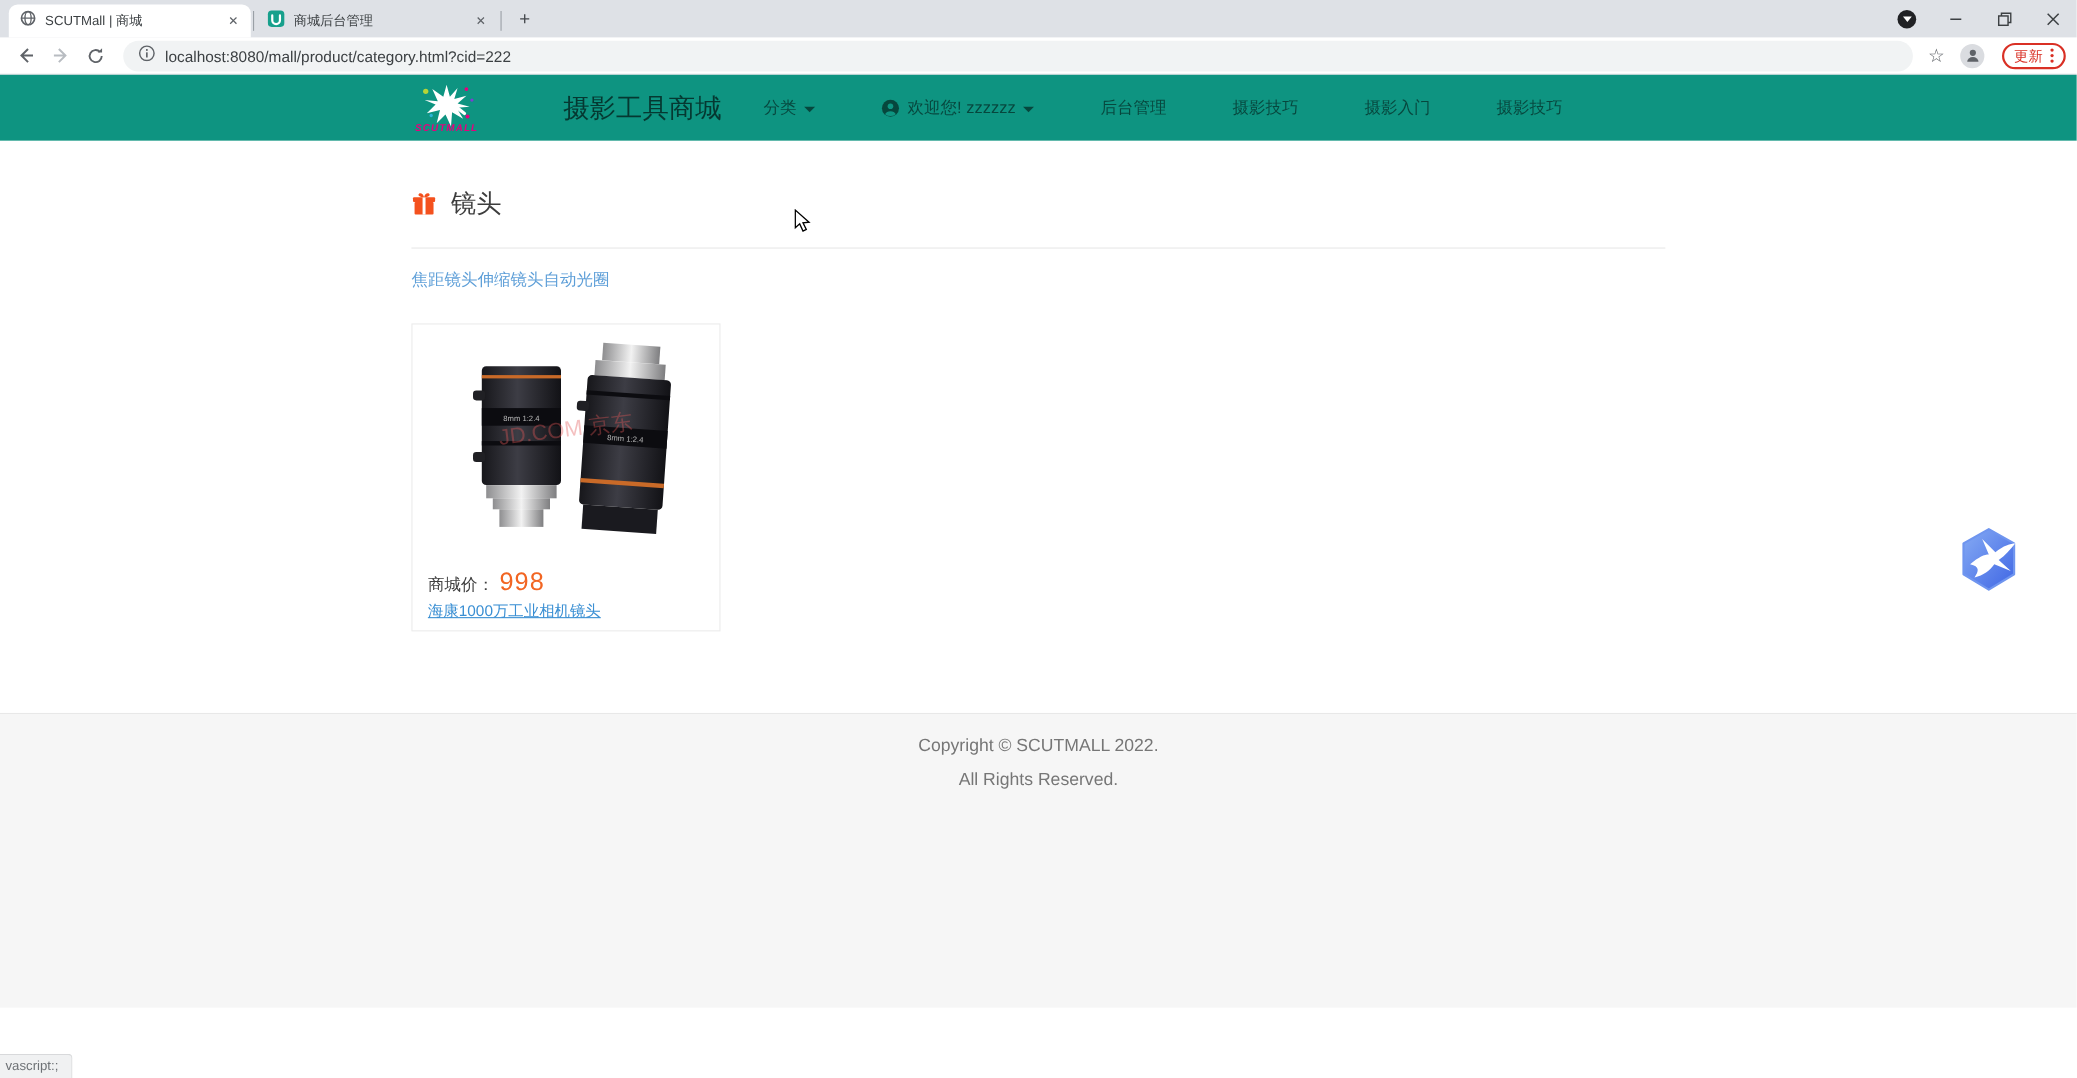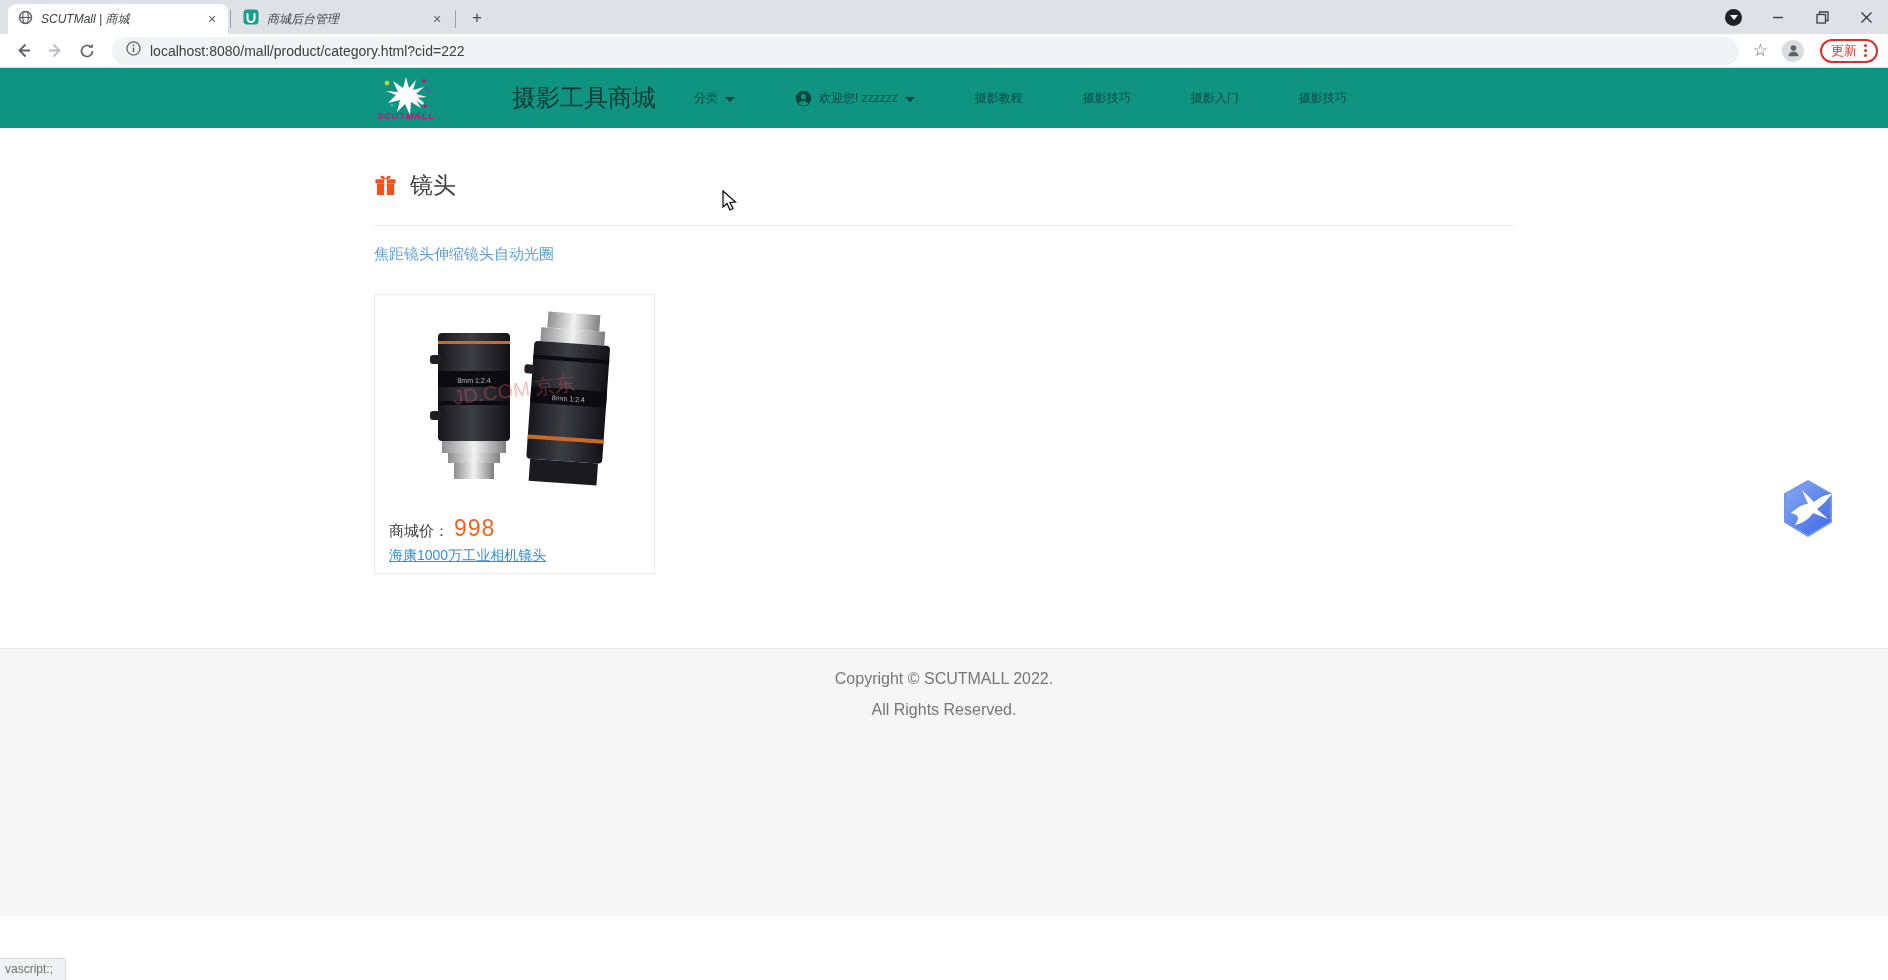--- a/index.html
+++ b/index.html
@@ -6,21 +6,21 @@
   html,body { margin:0; padding:0; }
   body {
     width:1888px; height:980px; overflow:hidden; position:relative;
     font-family:"Liberation Sans", sans-serif; background:#fff;
   }
   
   .tabbar { height:34px; background:#dee1e6; display:flex; align-items:flex-end; padding-left:8px; position:relative; }
   .tab { width:220px; height:30px; display:flex; align-items:center; gap:8px; padding:0 8px 0 10px; border-radius:8px 8px 0 0; }
   .tab.active { background:#fff; }
   .tab.inactive { background:transparent; }
-  .tab-title { flex:1; font-size:12px; color:#3c4043; white-space:nowrap; overflow:hidden;font-style:italic; }
+  .tab-title { flex:1; font-size:12px; color:#3c4043; white-space:nowrap; overflow:hidden; }
   .tab-close { width:16px; height:16px; border-radius:50%; display:flex; align-items:center; justify-content:center; color:#5f6368; font-size:11px; cursor:default; }
   .tab-sep { width:1px; height:18px; background:#9aa0a6; margin:0 2px 6px 2px; align-self:flex-end; }
   .newtab-btn { width:26px; height:26px; margin:0 0 3px 6px; display:flex; align-items:center; justify-content:center; color:#45484d; font-size:17px; border-radius:50%; }
   .tabbar-right { margin-left:auto; display:flex; align-items:center; height:34px; }
   .tabsearch-btn { width:17px; height:17px; border-radius:50%; background:#202124; color:#fff; display:flex; align-items:center; justify-content:center; margin-right:14px; }
   .tabsearch-btn .tri { width:0; height:0; border-left:4px solid transparent; border-right:4px solid transparent; border-top:5px solid #fff; margin-top:1px; }
   .winbtn { width:44px; height:34px; display:flex; align-items:center; justify-content:center; }
   .winbtn svg { display:block; }
   .toolbar { height:34px; background:#fff; display:flex; align-items:center; padding:0 10px; gap:6px; border-bottom:1px solid #dadce0; }
   .navbtn { width:26px; height:26px; display:flex; align-items:center; justify-content:center; border-radius:50%; }
@@ -32,21 +32,21 @@
   .update-label { color:#d93025; font-size:13px; }
   .dots { display:flex; flex-direction:column; gap:2px; }
   .dots i { width:3px; height:3px; border-radius:50%; background:#d93025; display:block; }
   
   .site-navbar { height:60px; background:#0e9481; }
   .nav-inner { width:1140px; height:100%; margin:0 auto; display:flex; align-items:center; }
   .logo { width:64px; height:56px; position:relative; display:flex; flex-direction:column; align-items:center; justify-content:center; }
   .logo-text { font-size:9px; font-weight:bold; font-style:italic; color:#e6007e; letter-spacing:1px; margin-top:-6px; }
   .brand { font-size:24px; color:rgba(0,0,0,0.62); margin:0 38px 0 74px; white-space:nowrap; }
   .nav-items { display:flex; align-items:center; gap:60px; }
-  .nav-item { display:flex; align-items:center; gap:7px; font-size:12px; color:rgba(0,0,0,0.52); white-space:nowrap; cursor:default; }
+  .nav-item { display:flex; align-items:center; gap:7px; font-size:15px; color:rgba(0,0,0,0.52); white-space:nowrap; cursor:default; }
   .caret { width:0; height:0; border-left:5px solid transparent; border-right:5px solid transparent; border-top:5px solid rgba(0,0,0,0.52); margin-top:2px; }
   
   .content { background:#fff; height:520px; position:relative; }
   .container { width:1140px; margin:0 auto; }
   .cat-heading { display:flex; align-items:center; gap:13px; padding-top:42px; }
   .cat-title { font-size:23px; color:#3d3d3d; }
   .divider { border-bottom:1px solid #e8e8e8; margin-top:24px; }
   .subcat-link { display:inline-block; margin-top:19px; font-size:15px; color:#5e9fd8; text-decoration:none; }
   .product-card { width:281px; height:280px; margin-top:30px; border:1px solid #ececec; background:#fff; padding:8px 14px; }
   .product-img { height:204px; display:flex; align-items:center; justify-content:center; }
@@ -181,21 +181,21 @@
       <div class="nav-item">
         <svg width="17" height="17" viewBox="0 0 18 18">
           <circle cx="9" cy="9" r="8.2" fill="rgba(0,0,0,0.52)"></circle>
           <circle cx="9" cy="7" r="2.7" fill="#0e9481"></circle>
           <path d="M3.8 14.6 a5.6 4.6 0 0 1 10.4 0 a8.2 8.2 0 0 1 -10.4 0 z" fill="#0e9481"></path>
         </svg>
         <span>欢迎您! zzzzzz</span>
         <span class="caret"></span>
       </div>
       <div class="nav-item">
-          <span>摄影教程</span>
+          <span>后台管理</span>
         </div>
       <div class="nav-item">
           <span>摄影技巧</span>
         </div>
       <div class="nav-item">
           <span>摄影入门</span>
         </div>
       <div class="nav-item">
           <span>摄影技巧</span>
         </div>

